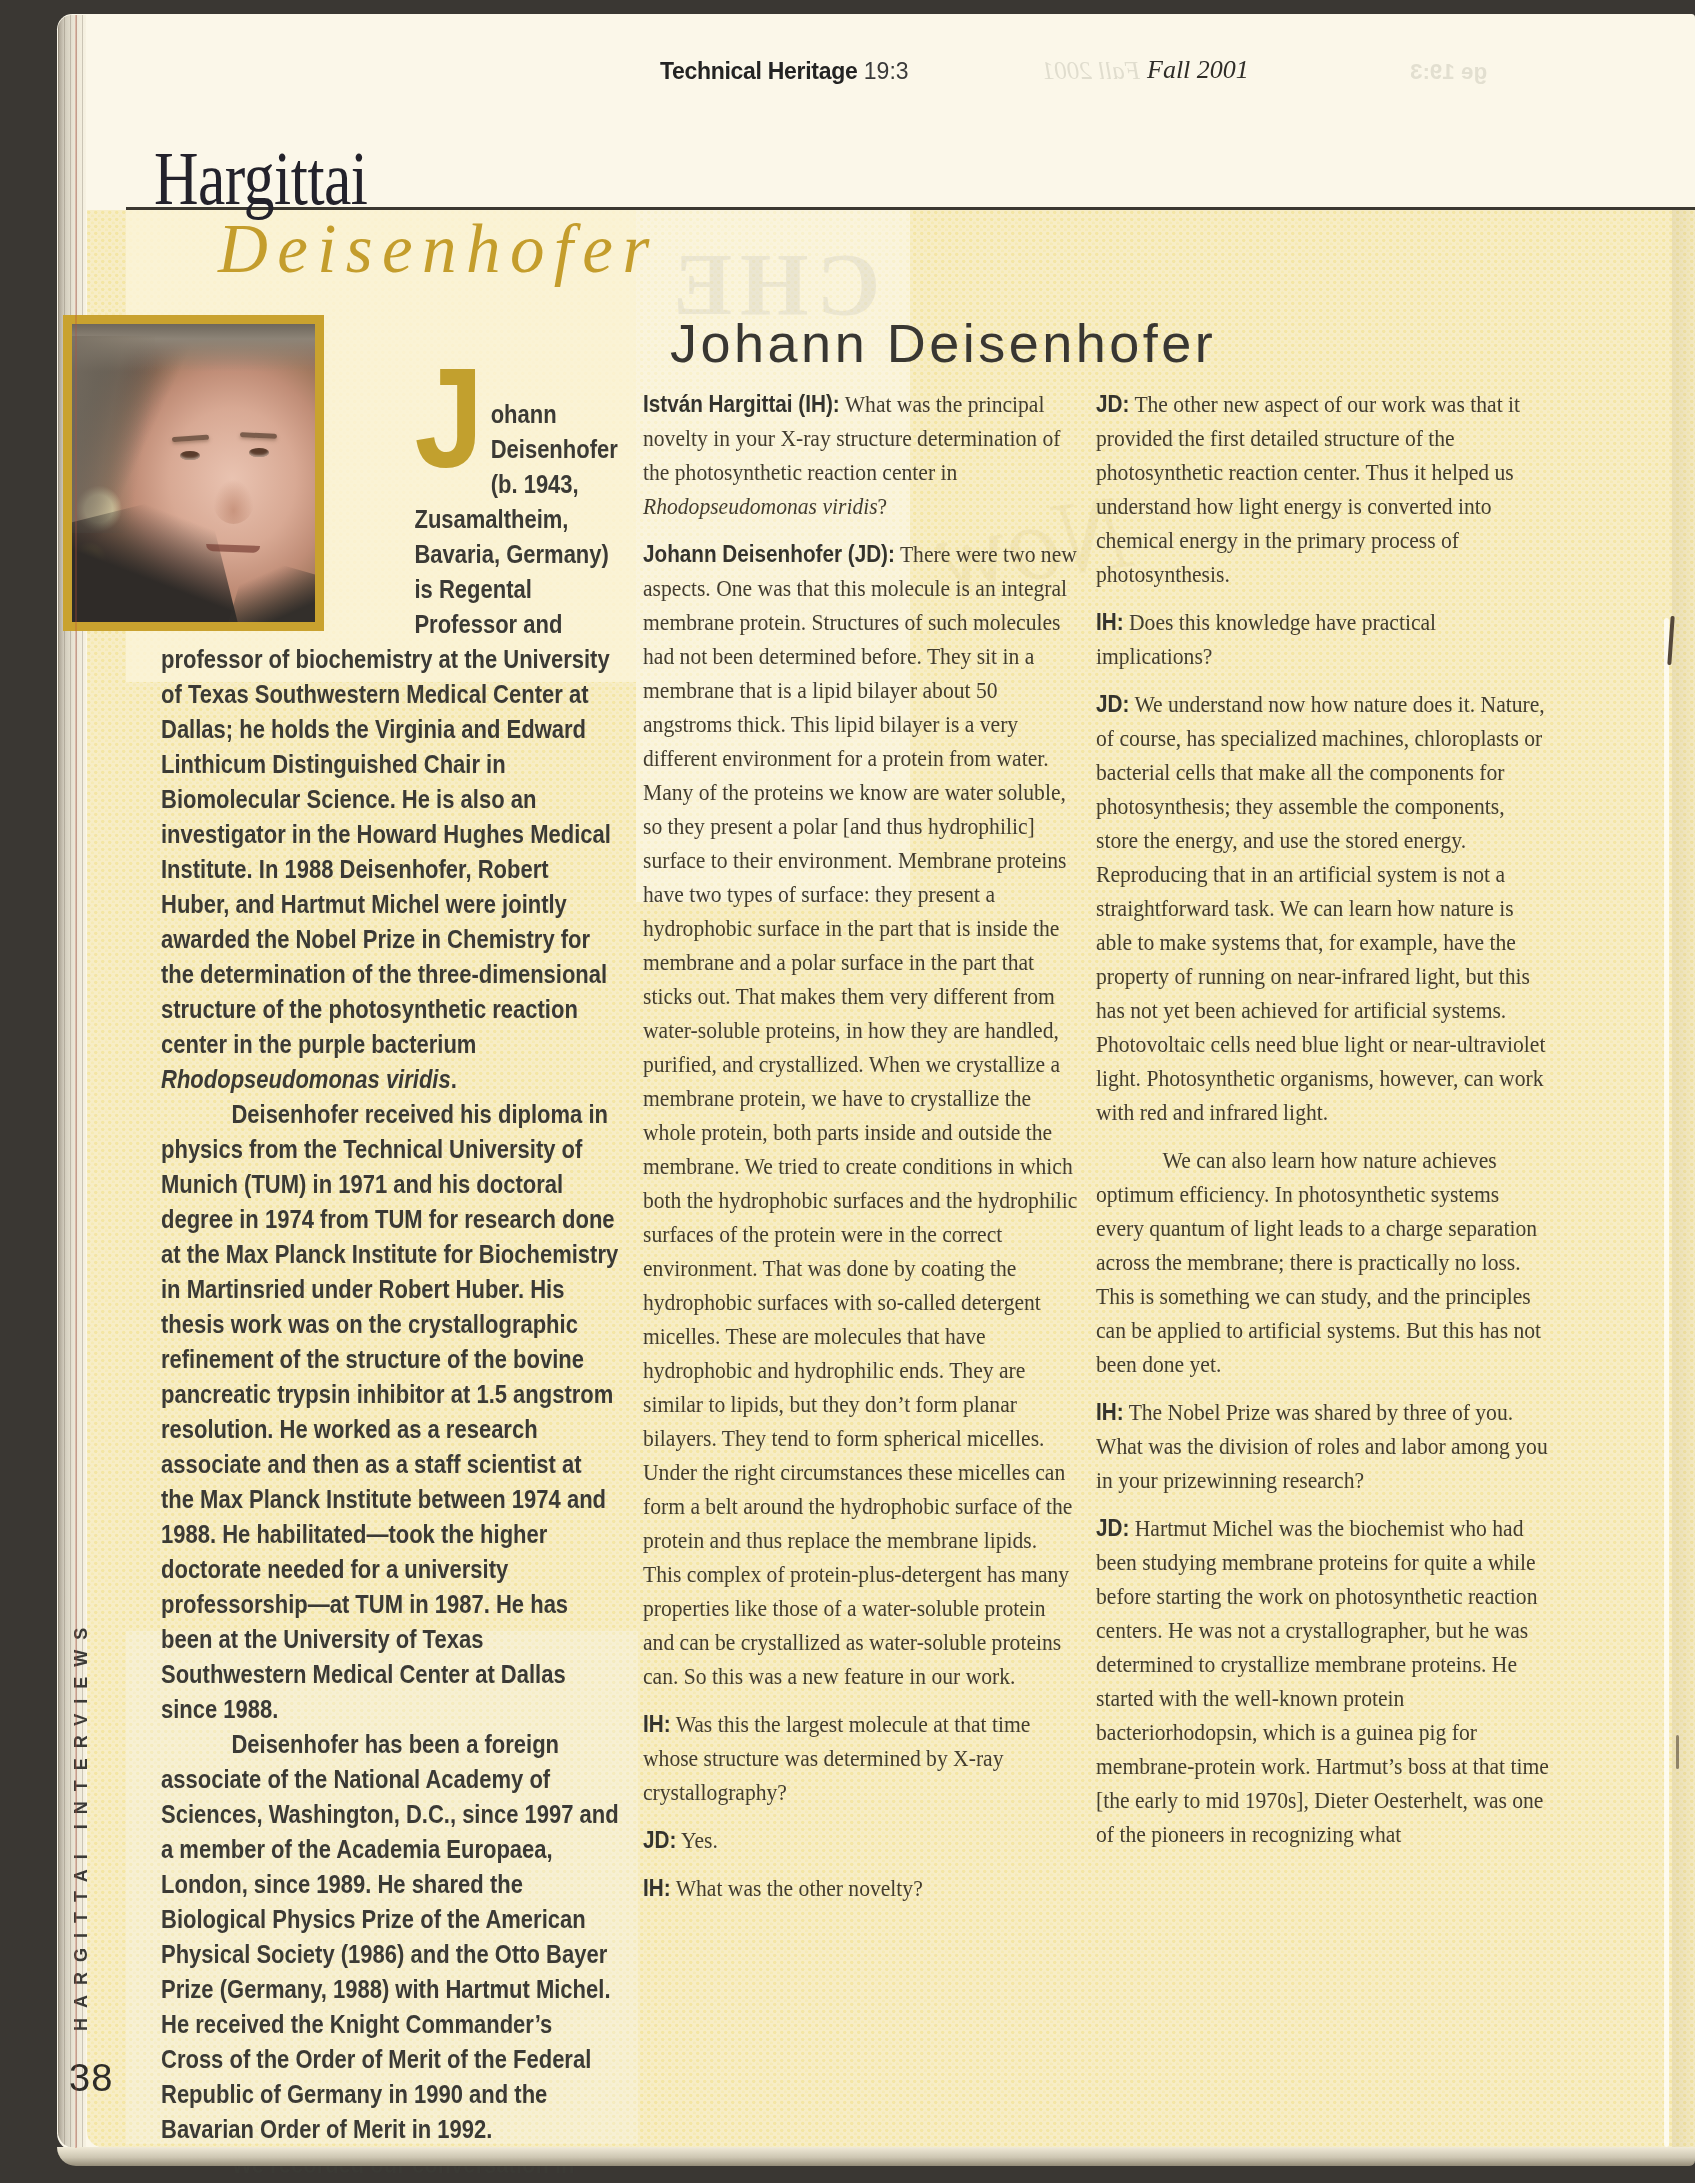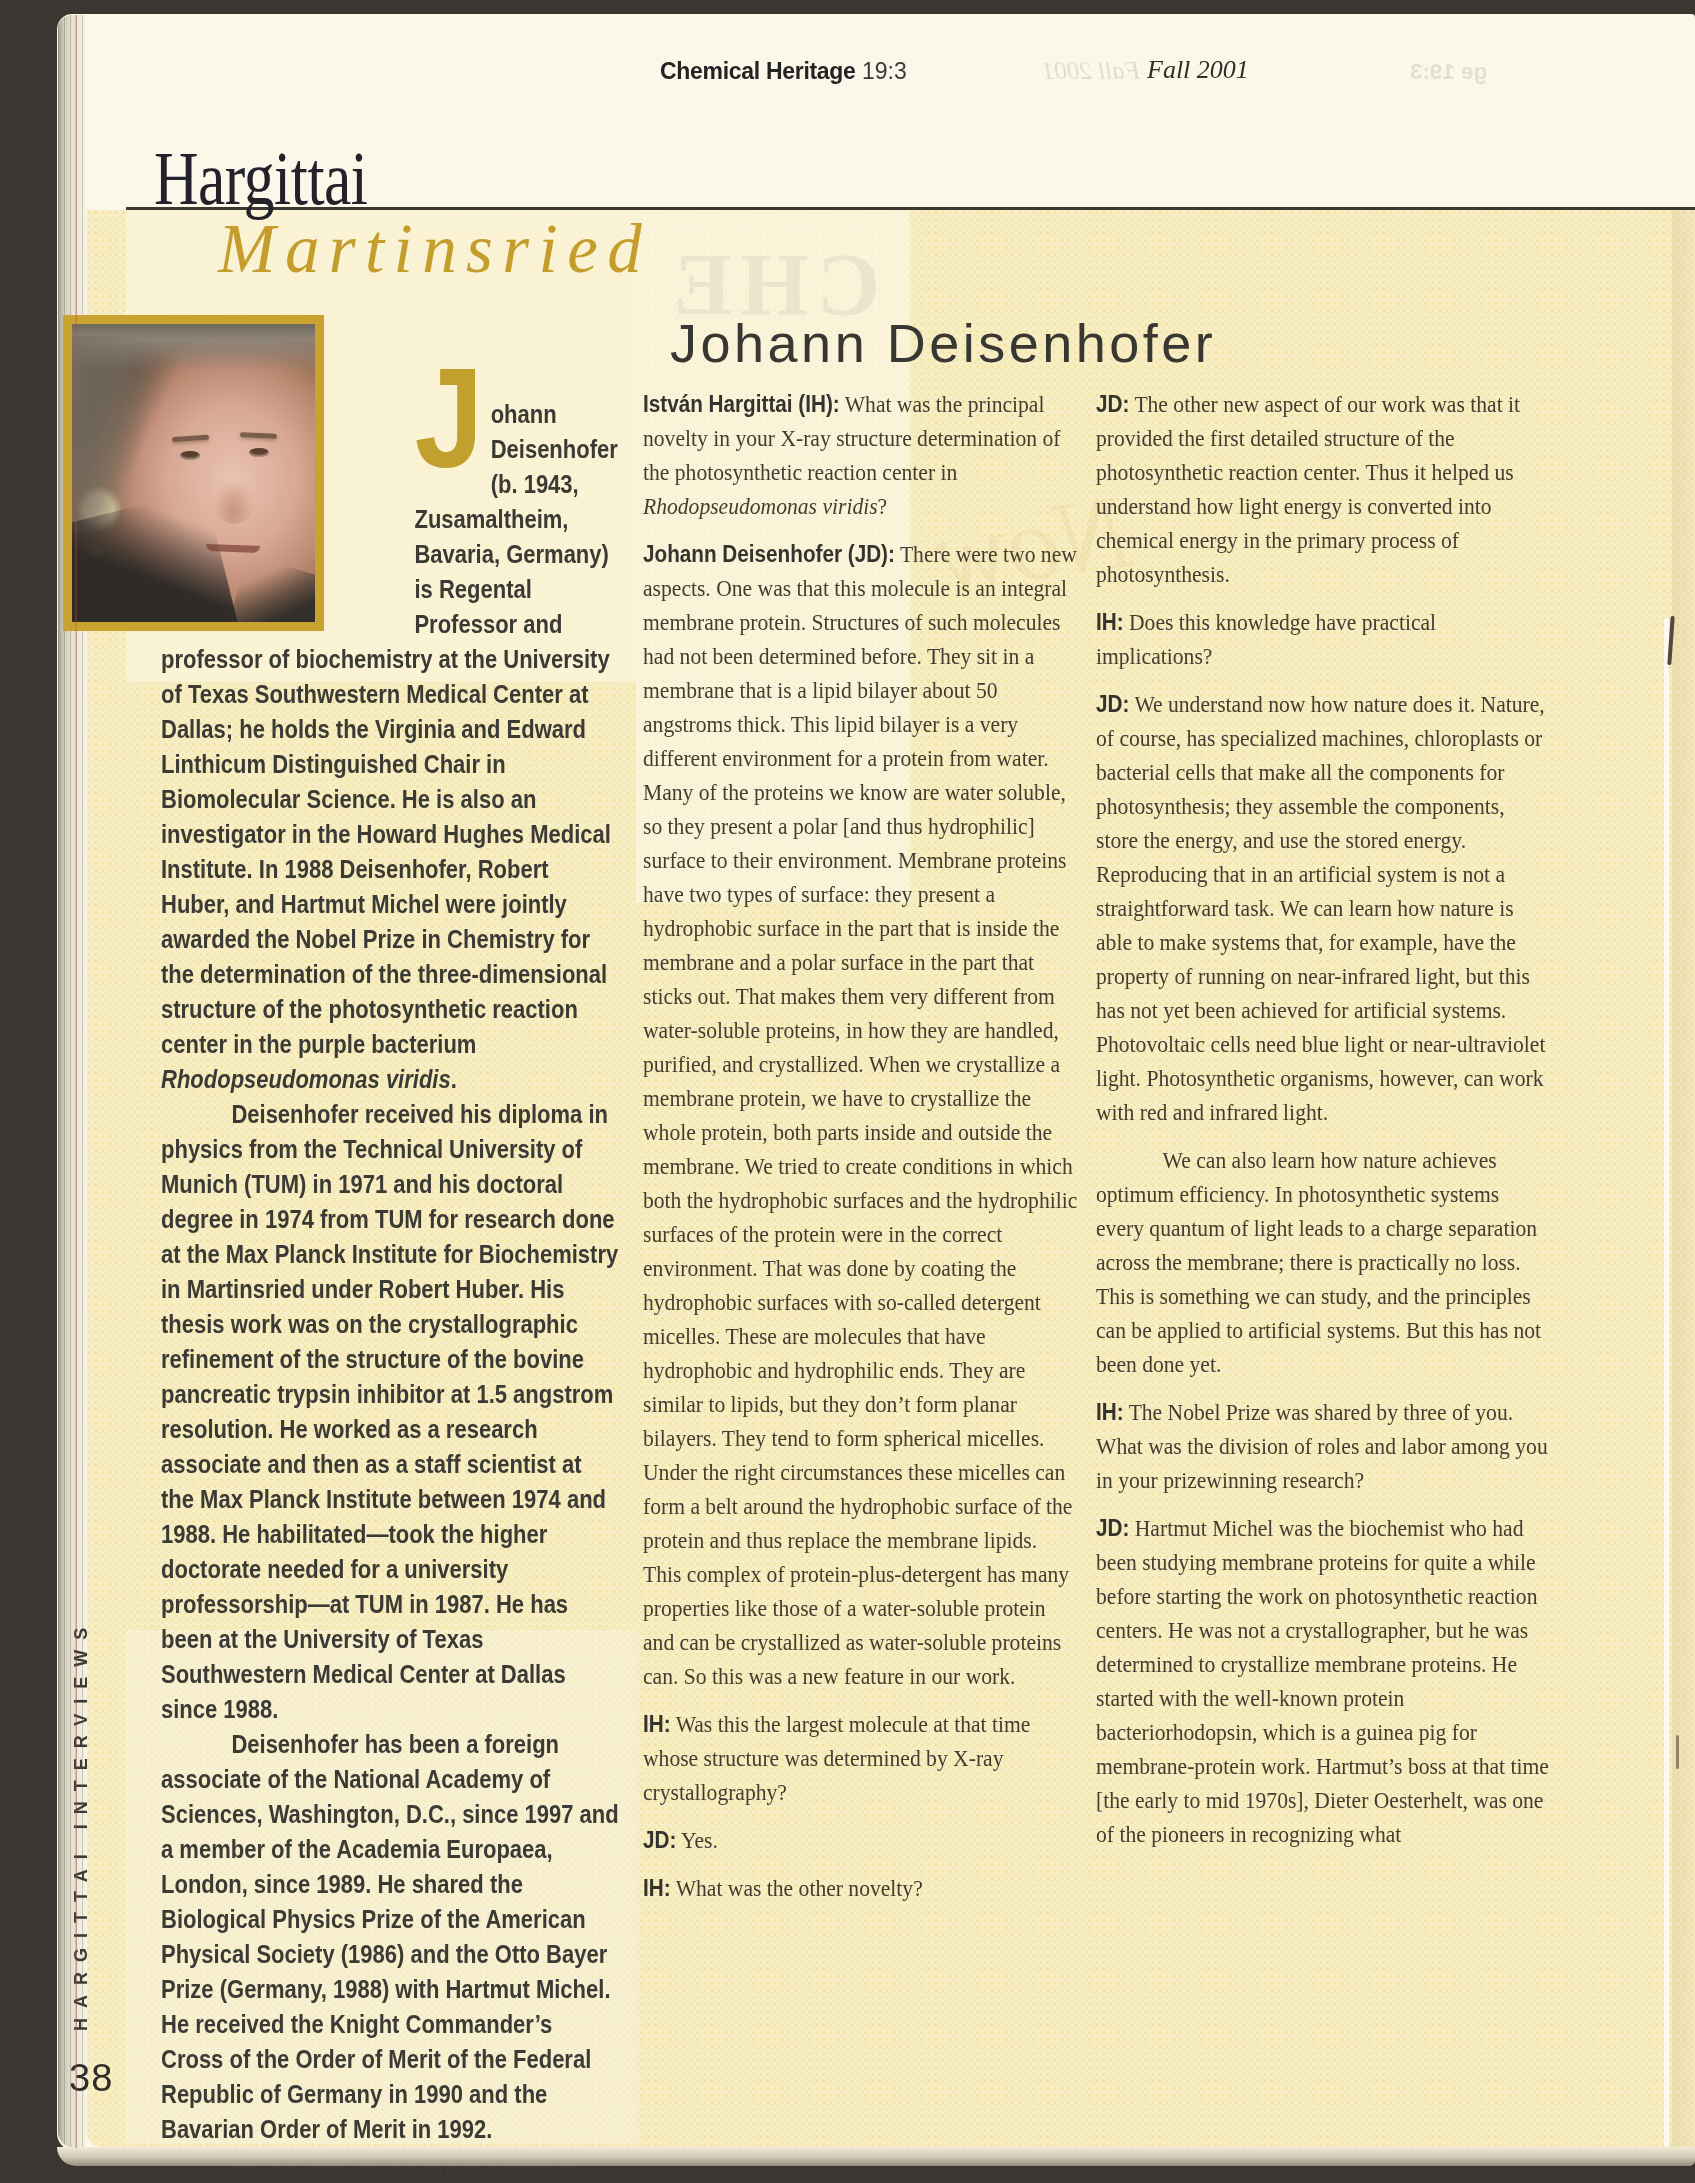--- a/index.html
+++ b/index.html
@@ -129,27 +129,27 @@
   <div class="body-yellow"></div>
   <div class="panel-pale"></div>
   <div class="band-light"></div>
   <div class="patch-bl"></div>
 
   <div class="ghost ghost-che">CHE</div>
   <div class="ghost ghost-script">Now</div>
 
   <div class="rule"></div>
 
-  <div class="hdr hdr-left"><span class="bold">Chemical Heritage</span> <span class="issue">19:3</span></div>
+  <div class="hdr hdr-left"><span class="bold">Technical Heritage</span> <span class="issue">19:3</span></div>
   <div class="hdr hdr-right">Fall 2001</div>
   <div class="ghost ghost-hdr1">Fall 2001</div>
   <div class="ghost ghost-hdr2">ge 19:3</div>
 
   <div class="m-hargittai">Hargittai</div>
-  <div class="m-interviews">Martinsried</div>
+  <div class="m-interviews">Deisenhofer</div>
 
   <div class="photo-frame">
     <div class="photo">
       <div class="ph-hairL"></div>
       <div class="ph-jacket"></div>
       <div class="ph-jacketR"></div>
       <div class="ph-browL"></div>
       <div class="ph-browR"></div>
       <div class="ph-eyeL"></div>
       <div class="ph-eyeR"></div>

